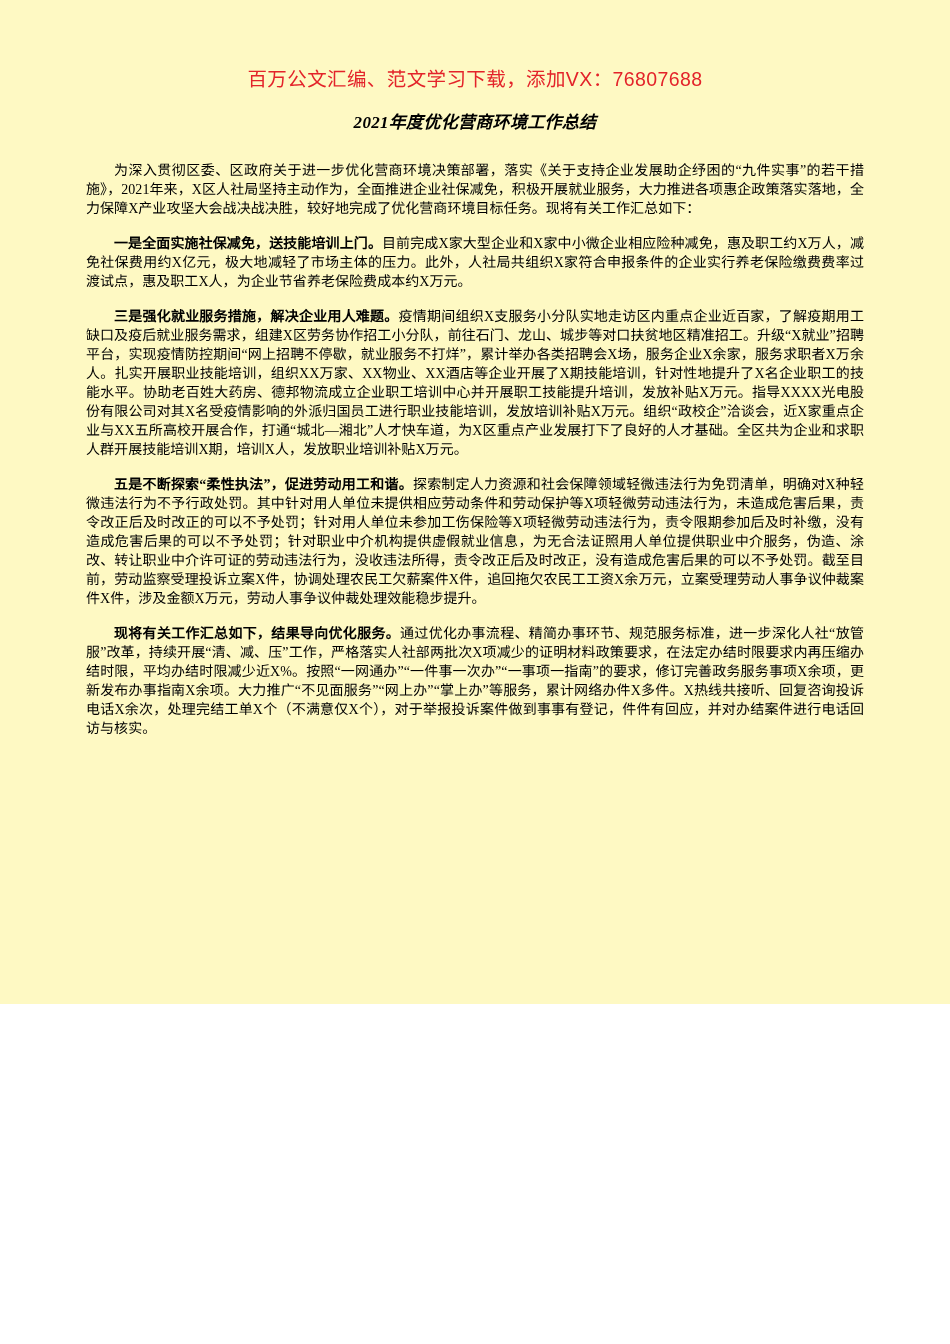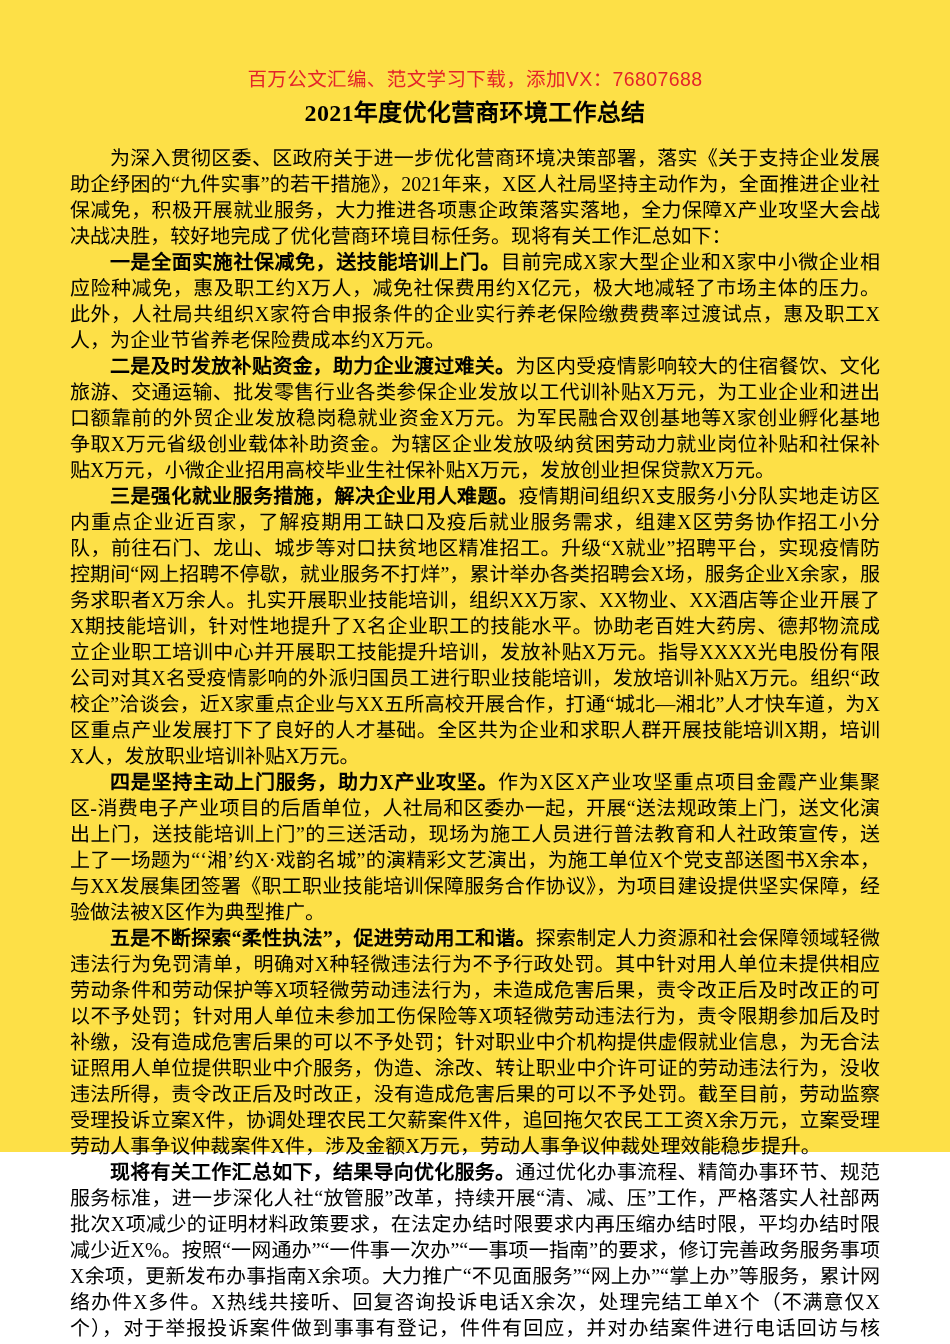--- a/index.html
+++ b/index.html
@@ -11,60 +11,61 @@
   body {
     width: 950px;
     height: 1344px;
     overflow: hidden;
     font-family: "Liberation Serif", "DejaVu Serif", serif;
     color: #000000;
   }
   .page {
     position: relative;
     width: 950px;
-    height: 1152px;
-    background: #fde047;
+    height: 1004px;
+    background: #fef9c3;
     box-sizing: border-box;
     padding: 12px;
   }
   .watermark-banner {
     position: absolute;
     top: 63px;
     left: 0;
     width: 950px;
     text-align: center;
     color: #e3232a;
     font-family: "Liberation Sans", "DejaVu Sans", sans-serif;
     font-size: 19.5px;
     font-weight: 500;
     letter-spacing: 0.4px;
     white-space: nowrap;
   }
   .doc-title {
     position: absolute;
-    top: 93px;
+    top: 108px;
     left: 0;
     width: 950px;
     text-align: center;
     font-family: "Liberation Serif", "DejaVu Serif", serif;
-    font-size: 24px;
+    font-size: 17px;
     font-weight: bold;
     letter-spacing: 0.3px;
     white-space: nowrap;
+    font-style: italic;
   }
   .body-text {
     position: absolute;
     top: 145px;
     left: 70px;
     width: 810px;
   }
   .para {
-    margin: 0;
-    font-size: 20px;
-    line-height: 26px;
+    margin: 16px;
+    font-size: 14px;
+    line-height: 19px;
     text-align: justify;
     text-justify: inter-ideograph;
     text-indent: 2em;
     letter-spacing: 0.05px;
     word-break: break-all;
   }
   .lead {
     font-weight: bold;
   }
 </style>
@@ -76,24 +77,22 @@
   <div class="watermark-banner" style="color: rgb(227, 35, 42);">百万公文汇编、范文学习下载，添加VX：76807688</div>
 
   <div class="doc-title">2021年度优化营商环境工作总结</div>
 
   <div class="body-text">
 
     <p class="para"><span>为深入贯彻区委、区政府关于进一步优化营商环境决策部署，落实《关于支持企业发展助企纾困的“九件实事”的若干措施》，2021年来，X区人社局坚持主动作为，全面推进企业社保减免，积极开展就业服务，大力推进各项惠企政策落实落地，全力保障X产业攻坚大会战决战决胜，较好地完成了优化营商环境目标任务。现将有关工作汇总如下：</span></p>
 
     <p class="para"><span class="lead">一是全面实施社保减免，送技能培训上门。</span><span>目前完成X家大型企业和X家中小微企业相应险种减免，惠及职工约X万人，减免社保费用约X亿元，极大地减轻了市场主体的压力。此外，人社局共组织X家符合申报条件的企业实行养老保险缴费费率过渡试点，惠及职工X人，为企业节省养老保险费成本约X万元。</span></p>
 
-    <p class="para"><span class="lead">二是及时发放补贴资金，助力企业渡过难关。</span><span>为区内受疫情影响较大的住宿餐饮、文化旅游、交通运输、批发零售行业各类参保企业发放以工代训补贴X万元，为工业企业和进出口额靠前的外贸企业发放稳岗稳就业资金X万元。为军民融合双创基地等X家创业孵化基地争取X万元省级创业载体补助资金。为辖区企业发放吸纳贫困劳动力就业岗位补贴和社保补贴X万元，小微企业招用高校毕业生社保补贴X万元，发放创业担保贷款X万元。</span></p>
 
     <p class="para"><span class="lead">三是强化就业服务措施，解决企业用人难题。</span><span>疫情期间组织X支服务小分队实地走访区内重点企业近百家，了解疫期用工缺口及疫后就业服务需求，组建X区劳务协作招工小分队，前往石门、龙山、城步等对口扶贫地区精准招工。升级“X就业”招聘平台，实现疫情防控期间“网上招聘不停歇，就业服务不打烊”，累计举办各类招聘会X场，服务企业X余家，服务求职者X万余人。扎实开展职业技能培训，组织XX万家、XX物业、XX酒店等企业开展了X期技能培训，针对性地提升了X名企业职工的技能水平。协助老百姓大药房、德邦物流成立企业职工培训中心并开展职工技能提升培训，发放补贴X万元。指导XXXX光电股份有限公司对其X名受疫情影响的外派归国员工进行职业技能培训，发放培训补贴X万元。组织“政校企”洽谈会，近X家重点企业与XX五所高校开展合作，打通“城北—湘北”人才快车道，为X区重点产业发展打下了良好的人才基础。全区共为企业和求职人群开展技能培训X期，培训X人，发放职业培训补贴X万元。</span></p>
 
-    <p class="para"><span class="lead">四是坚持主动上门服务，助力X产业攻坚。</span><span>作为X区X产业攻坚重点项目金霞产业集聚区-消费电子产业项目的后盾单位，人社局和区委办一起，开展“送法规政策上门，送文化演出上门，送技能培训上门”的三送活动，现场为施工人员进行普法教育和人社政策宣传，送上了一场题为“‘湘’约X·戏韵名城”的演精彩文艺演出，为施工单位X个党支部送图书X余本，与XX发展集团签署《职工职业技能培训保障服务合作协议》，为项目建设提供坚实保障，经验做法被X区作为典型推广。</span></p>
 
     <p class="para"><span class="lead">五是不断探索“柔性执法”，促进劳动用工和谐。</span><span>探索制定人力资源和社会保障领域轻微违法行为免罚清单，明确对X种轻微违法行为不予行政处罚。其中针对用人单位未提供相应劳动条件和劳动保护等X项轻微劳动违法行为，未造成危害后果，责令改正后及时改正的可以不予处罚；针对用人单位未参加工伤保险等X项轻微劳动违法行为，责令限期参加后及时补缴，没有造成危害后果的可以不予处罚；针对职业中介机构提供虚假就业信息，为无合法证照用人单位提供职业中介服务，伪造、涂改、转让职业中介许可证的劳动违法行为，没收违法所得，责令改正后及时改正，没有造成危害后果的可以不予处罚。截至目前，劳动监察受理投诉立案X件，协调处理农民工欠薪案件X件，追回拖欠农民工工资X余万元，立案受理劳动人事争议仲裁案件X件，涉及金额X万元，劳动人事争议仲裁处理效能稳步提升。</span></p>
 
     <p class="para"><span class="lead">现将有关工作汇总如下，结果导向优化服务。</span><span>通过优化办事流程、精简办事环节、规范服务标准，进一步深化人社“放管服”改革，持续开展“清、减、压”工作，严格落实人社部两批次X项减少的证明材料政策要求，在法定办结时限要求内再压缩办结时限，平均办结时限减少近X%。按照“一网通办”“一件事一次办”“一事项一指南”的要求，修订完善政务服务事项X余项，更新发布办事指南X余项。大力推广“不见面服务”“网上办”“掌上办”等服务，累计网络办件X多件。X热线共接听、回复咨询投诉电话X余次，处理完结工单X个（不满意仅X个），对于举报投诉案件做到事事有登记，件件有回应，并对办结案件进行电话回访与核实。</span></p>
 
   </div>
 </div>
 
 </body></html>

